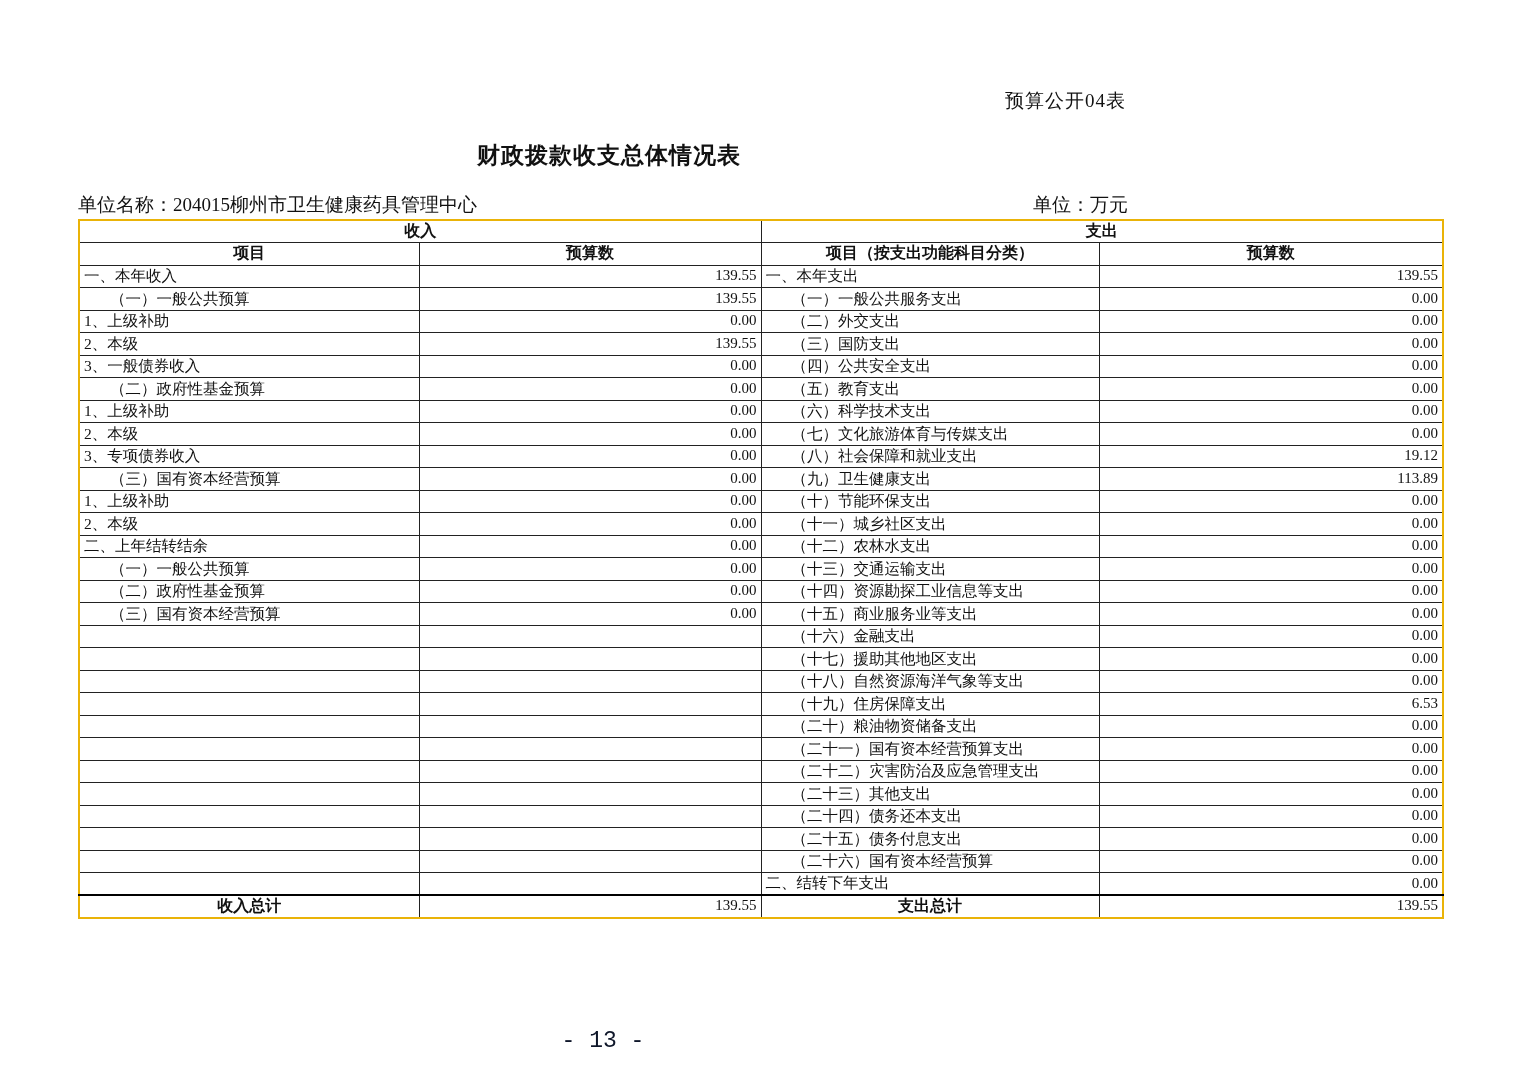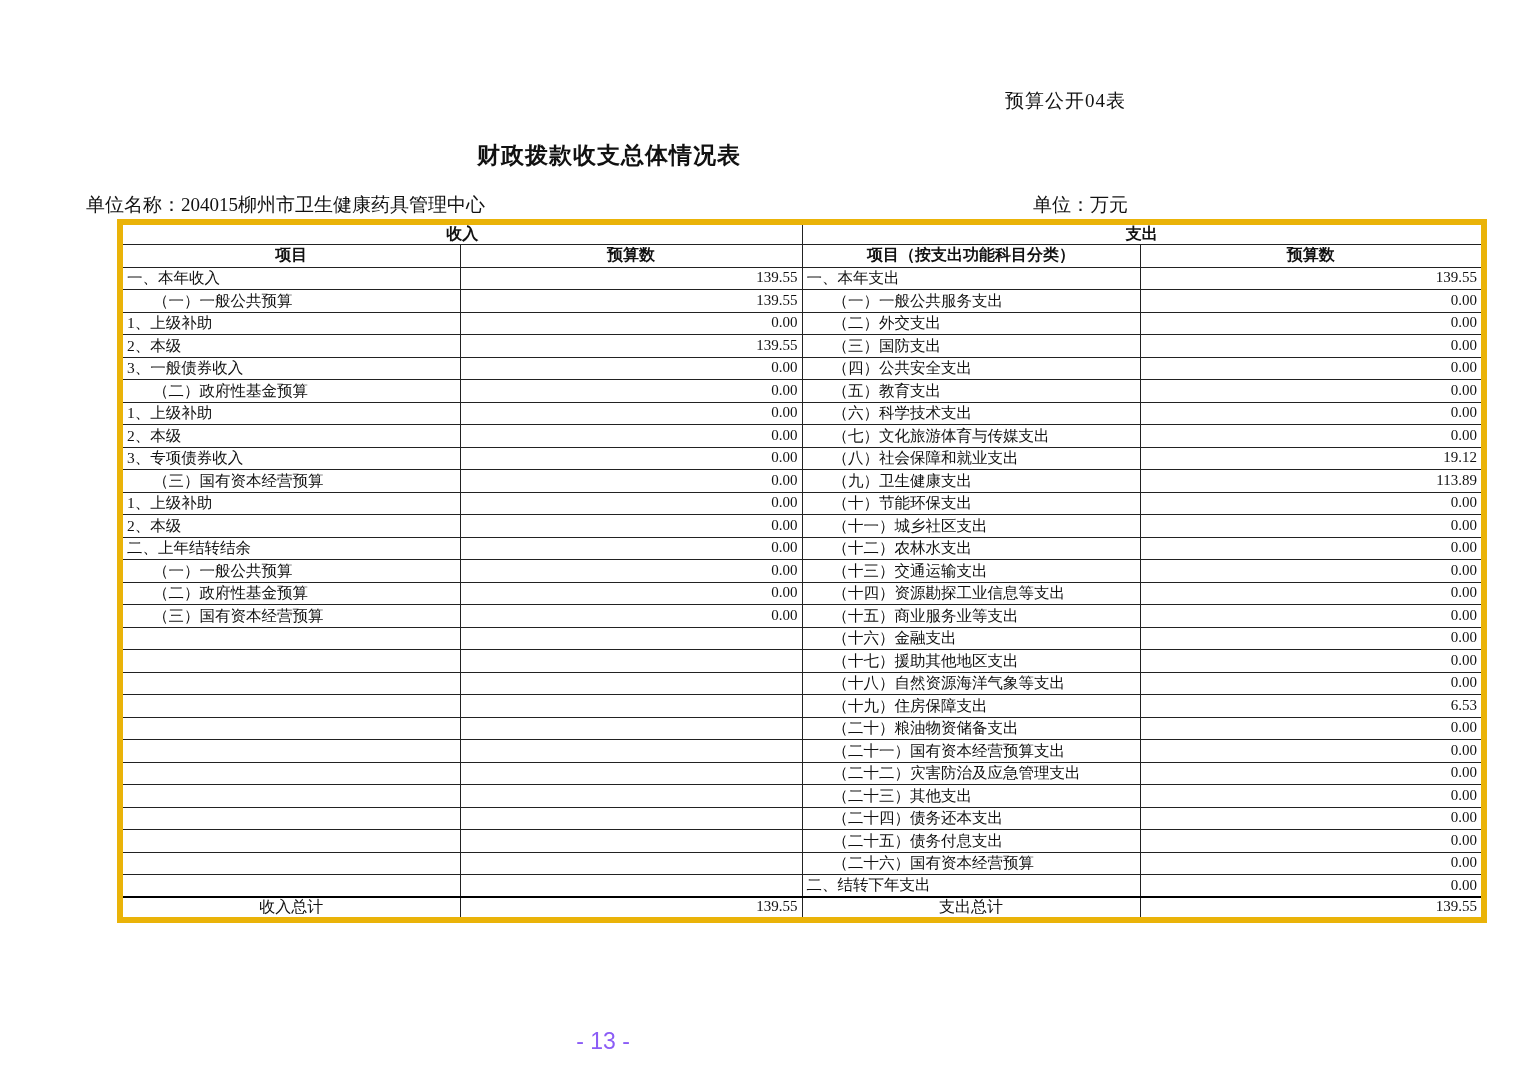--- a/index.html
+++ b/index.html
@@ -19,21 +19,20 @@
   .title {
     position: absolute; top: 140px; left: 0; width: 100%;
     text-align: center; font-size: 23px; font-weight: bold;
     letter-spacing: 1px;
     padding-left: 12px;
   }
   .meta-row {
     position: absolute; top: 192px; left: 78px; right: 78px;
     display: flex; justify-content: space-between; align-items: flex-end;
     font-size: 19px;
-    margin-left: 8px;
   }
 
   table.budget-table {
     position: absolute; top: 219px; left: 78px;
     width: 1364px;
     border-collapse: collapse;
     table-layout: fixed;
     font-size: 15.5px;
   }
   .budget-table col.c1 { width: 340px; }
@@ -42,39 +41,39 @@
   .budget-table col.c4 { width: 344px; }
 
   .budget-table th, .budget-table td {
     border: 1px solid #222;
     height: 22.5px;
     padding: 0 4px;
     overflow: hidden; white-space: nowrap;
     font-weight: normal;
     line-height: 1.05;
   }
-  .budget-table { border: 6px solid #eab308; margin-left: 39px; }
+  .budget-table { border: 2px solid #eab308; }
   .budget-table thead th {
     text-align: center; font-weight: bold; font-size: 16px;
   }
   .budget-table td.label { text-align: left; }
   .budget-table td.value { text-align: right; font-size: 15px; }
   .budget-table td.indent-0 { }
   .budget-table td.indent-1 { padding-left: 30px; }
   .budget-table td.indent-2 { }
   .budget-table tr.total-row td { border-top: 2px solid #000; }
   .budget-table tr.total-row td.label {
-    text-align: center; font-weight: normal; padding-left: 4px; font-size: 16px;
+    text-align: center; font-weight: bold; padding-left: 4px; font-size: 16px;
   }
 
   .page-number {
     position: absolute; top: 1028px; left: 0; width: 100%;
     text-align: center;
-    font-family: Liberation Sans, sans-serif;
-    font-size: 23px; color: #8b5cf6;
+    font-family: Liberation Mono, monospace;
+    font-size: 23px; color: #0f172a;
   }
 </style>
 </head>
 <body>
 
 <div class="page">
 
   <div class="doc-label">预算公开04表</div>
 
   <h1 class="title">财政拨款收支总体情况表</h1>

